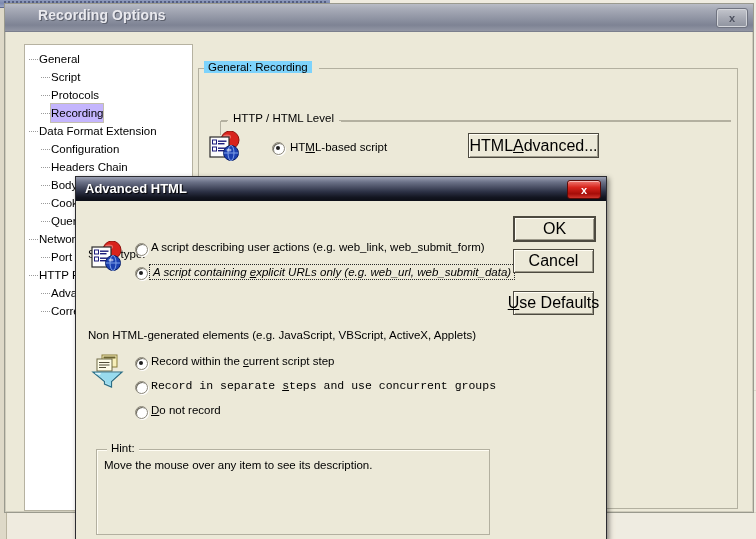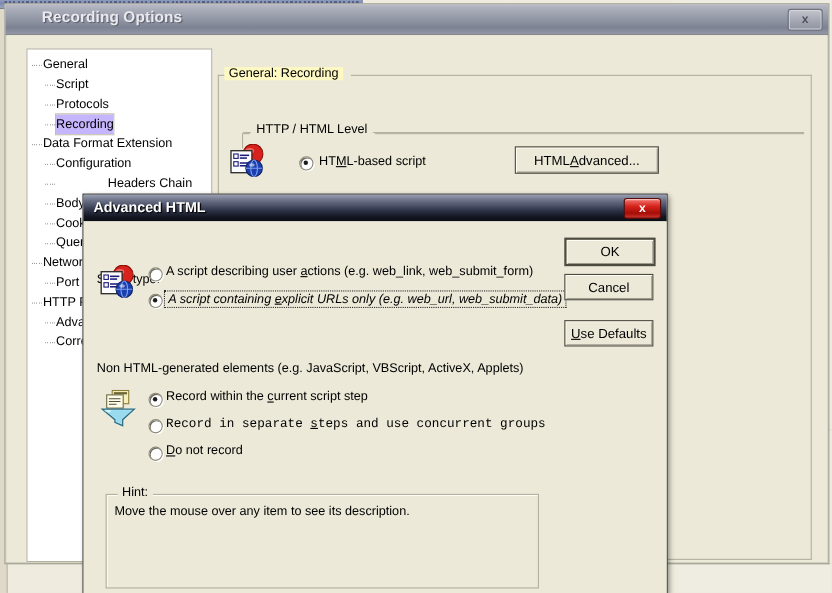--- a/index.html
+++ b/index.html
@@ -76,21 +76,21 @@
 
   
   #grp-general{
     position:absolute;left:192px;top:36px;right:14px;height:440px;
     border:1px solid #b3b0a0;border-top:none;
   }
   #grp-general .gtop{
     position:absolute;left:-1px;right:-1px;top:0;height:1px;background:#b3b0a0;
   }
   #grp-general-legend{
-    position:absolute;left:198px;top:29px;background:#fef9c3;padding:0 4px;
+    position:absolute;left:198px;top:29px;background:#7dd3fc;padding:0 4px;
     font-size:11.5px;
   }
   #grp-http{
     position:absolute;left:215px;top:88px;width:510px;height:110px;
     border:1px solid #b3b0a0;border-bottom:none;border-left:none;border-right:none;
   }
   #grp-http-legend{
     position:absolute;left:222px;top:80px;background:#ece9d8;padding:0 5px;font-size:11.5px;
   }
   #grp-http .lborder{position:absolute;left:-1px;top:0;width:1px;height:14px;background:#b3b0a0;}
@@ -108,21 +108,21 @@
   }
   .rlabel{position:absolute;font-size:11.5px;white-space:nowrap;}
   .rlabel u{text-decoration:underline;}
 
   
   .btn{
     position:absolute;
     background:#ece9d8;
     border:1px solid #4d4a40;
     box-shadow:inset 1px 1px 0 #fffdf4, inset -1px -1px 0 #9d9a8b;
-    font-size:12px;color:#000;
+    font-size:16px;color:#000;
     display:flex;align-items:center;justify-content:center;
     white-space:nowrap;
   }
   .btn.disabled{color:#9b9889;text-shadow:1px 1px 0 #fffdf4;border-color:#8c8a7e;}
   .btn u{text-decoration:underline;}
 
   
   .icn-html{position:absolute;width:34px;height:32px;}
   .icn-funnel{position:absolute;width:34px;height:34px;}
 
@@ -218,21 +218,21 @@
         <div class="tnode" style="position: absolute; left: 0px; right: 0px; top: 77px;">
           <div class="guide" style="left: 4px;"></div>
           <span class="lbl" style="left: 14px;">Data Format Extension</span>
         </div>
         <div class="tnode" style="position: absolute; left: 0px; right: 0px; top: 95px; padding-left: 46px;">
           <div class="guide" style="left: 16px;"></div>
           <span class="lbl" style="left: 26px;">Configuration</span>
         </div>
         <div class="tnode" style="position: absolute; left: 0px; right: 0px; top: 113px;">
           <div class="guide" style="left: 16px;"></div>
-          <span class="lbl" style="left: 26px; margin-left: 47px;">Headers Chain</span>
+          <span class="lbl" style="left: 26px;">Headers Chain</span>
         </div>
         <div class="tnode" style="position: absolute; left: 0px; right: 0px; top: 131px;">
           <div class="guide" style="left: 16px;"></div>
           <span class="lbl" style="left: 26px;">Body Chain</span>
         </div>
         <div class="tnode" style="position: absolute; left: 0px; right: 0px; top: 149px;">
           <div class="guide" style="left: 16px;"></div>
           <span class="lbl" style="left: 26px;">Cookies</span>
         </div>
         <div class="tnode" style="position: absolute; left: 0px; right: 0px; top: 167px;">

